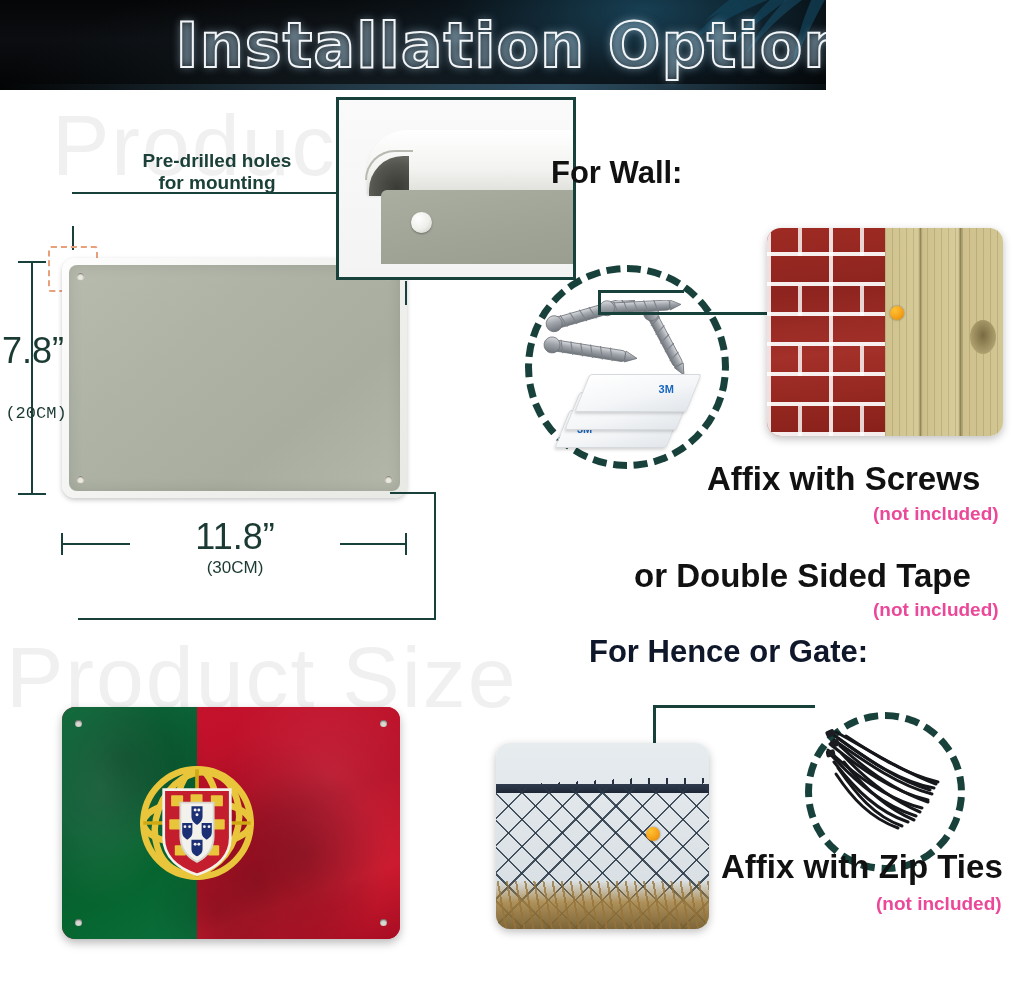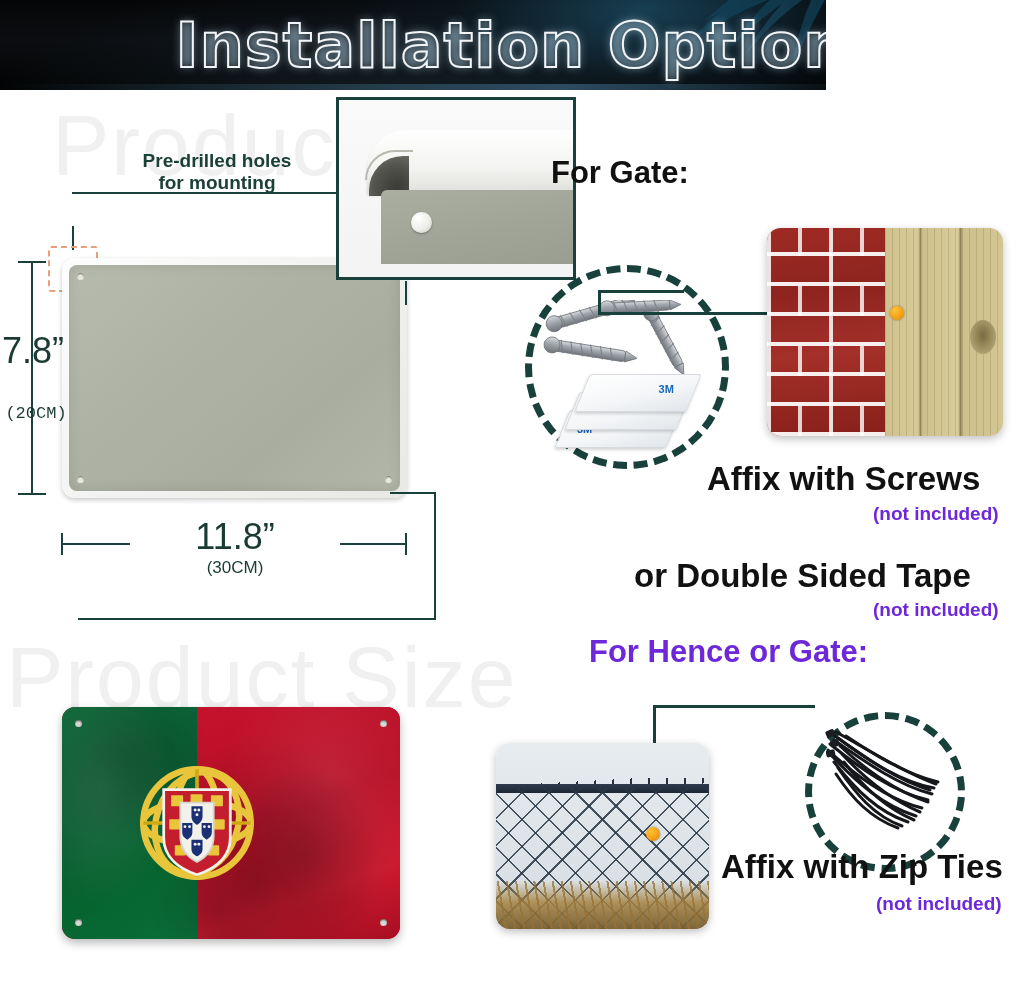--- a/index.html
+++ b/index.html
@@ -214,21 +214,21 @@
   .flag-hole.br{ right:13px; bottom:13px; }
 
   
   .head-wall{
     position:absolute; left:551px; top:155px;
     font-size:31px; font-weight:700; color:#111;
     font-family:"Liberation Sans", sans-serif;
   }
   .head-fence{
     position:absolute; left:589px; top:634px;
-    font-size:31px; font-weight:700; color:#6d28d9;
+    font-size:31px; font-weight:700; color:#0f172a;
     font-family:"Liberation Sans", sans-serif;
   }
 
   .dashed-circle{
     position:absolute; border-radius:50%;
     border:7px dashed #17413a;
   }
   .dc-screws{ left:525px; top:265px; width:204px; height:204px; }
   .dc-ties  { left:805px; top:712px; width:160px; height:160px; }
 
@@ -304,21 +304,21 @@
 
   .fence-conn-v1{ left:653px; top:705px; width:3px;  height:30px; }
   .fence-conn-h { left:653px; top:705px; width:162px;height:3px; }
   .fence-conn-v2{ left:653px; top:735px; width:3px;  height:90px; }
 
   .lbl-black{
     position:absolute; font-size:33px; font-weight:700; color:#111;
     font-family:"Liberation Sans", sans-serif; white-space:nowrap;text-align:right;
   }
   .lbl-red{
-    position:absolute; font-size:19px; font-weight:700; color:#6d28d9;
+    position:absolute; font-size:19px; font-weight:700; color:#ec4899;
     font-family:"Liberation Sans", sans-serif; white-space:nowrap;
   }
   .lbl-affix-screws { left:707px; top:460px; }
   .lbl-ns-screws    { left:873px; top:503px; }
   .lbl-tape         { left:634px; top:557px; }
   .lbl-ns-tape      { left:873px; top:599px; }
   .lbl-affix-ties   { left:721px; top:848px; }
   .lbl-ns-ties      { left:876px; top:893px; }
 
   
@@ -463,21 +463,21 @@
           <circle cx="82" cy="103" r="1.6"></circle>
       </g>
     </svg>
 
     <span class="flag-hole tl"></span>
     <span class="flag-hole tr"></span>
     <span class="flag-hole bl"></span>
     <span class="flag-hole br"></span>
   </div>
 
-  <div class="head-wall">For Gate:</div>
+  <div class="head-wall">For Wall:</div>
 
   <div class="dashed-circle dc-screws"></div>
 
   <svg class="screws-svg" viewBox="0 0 170 86">
     <defs>
       <linearGradient id="sc" x1="0" y1="0" x2="0" y2="1">
         <stop offset="0%" stop-color="#d8dade"></stop>
         <stop offset="45%" stop-color="#9fa4aa"></stop>
         <stop offset="100%" stop-color="#6f747a"></stop>
       </linearGradient>

